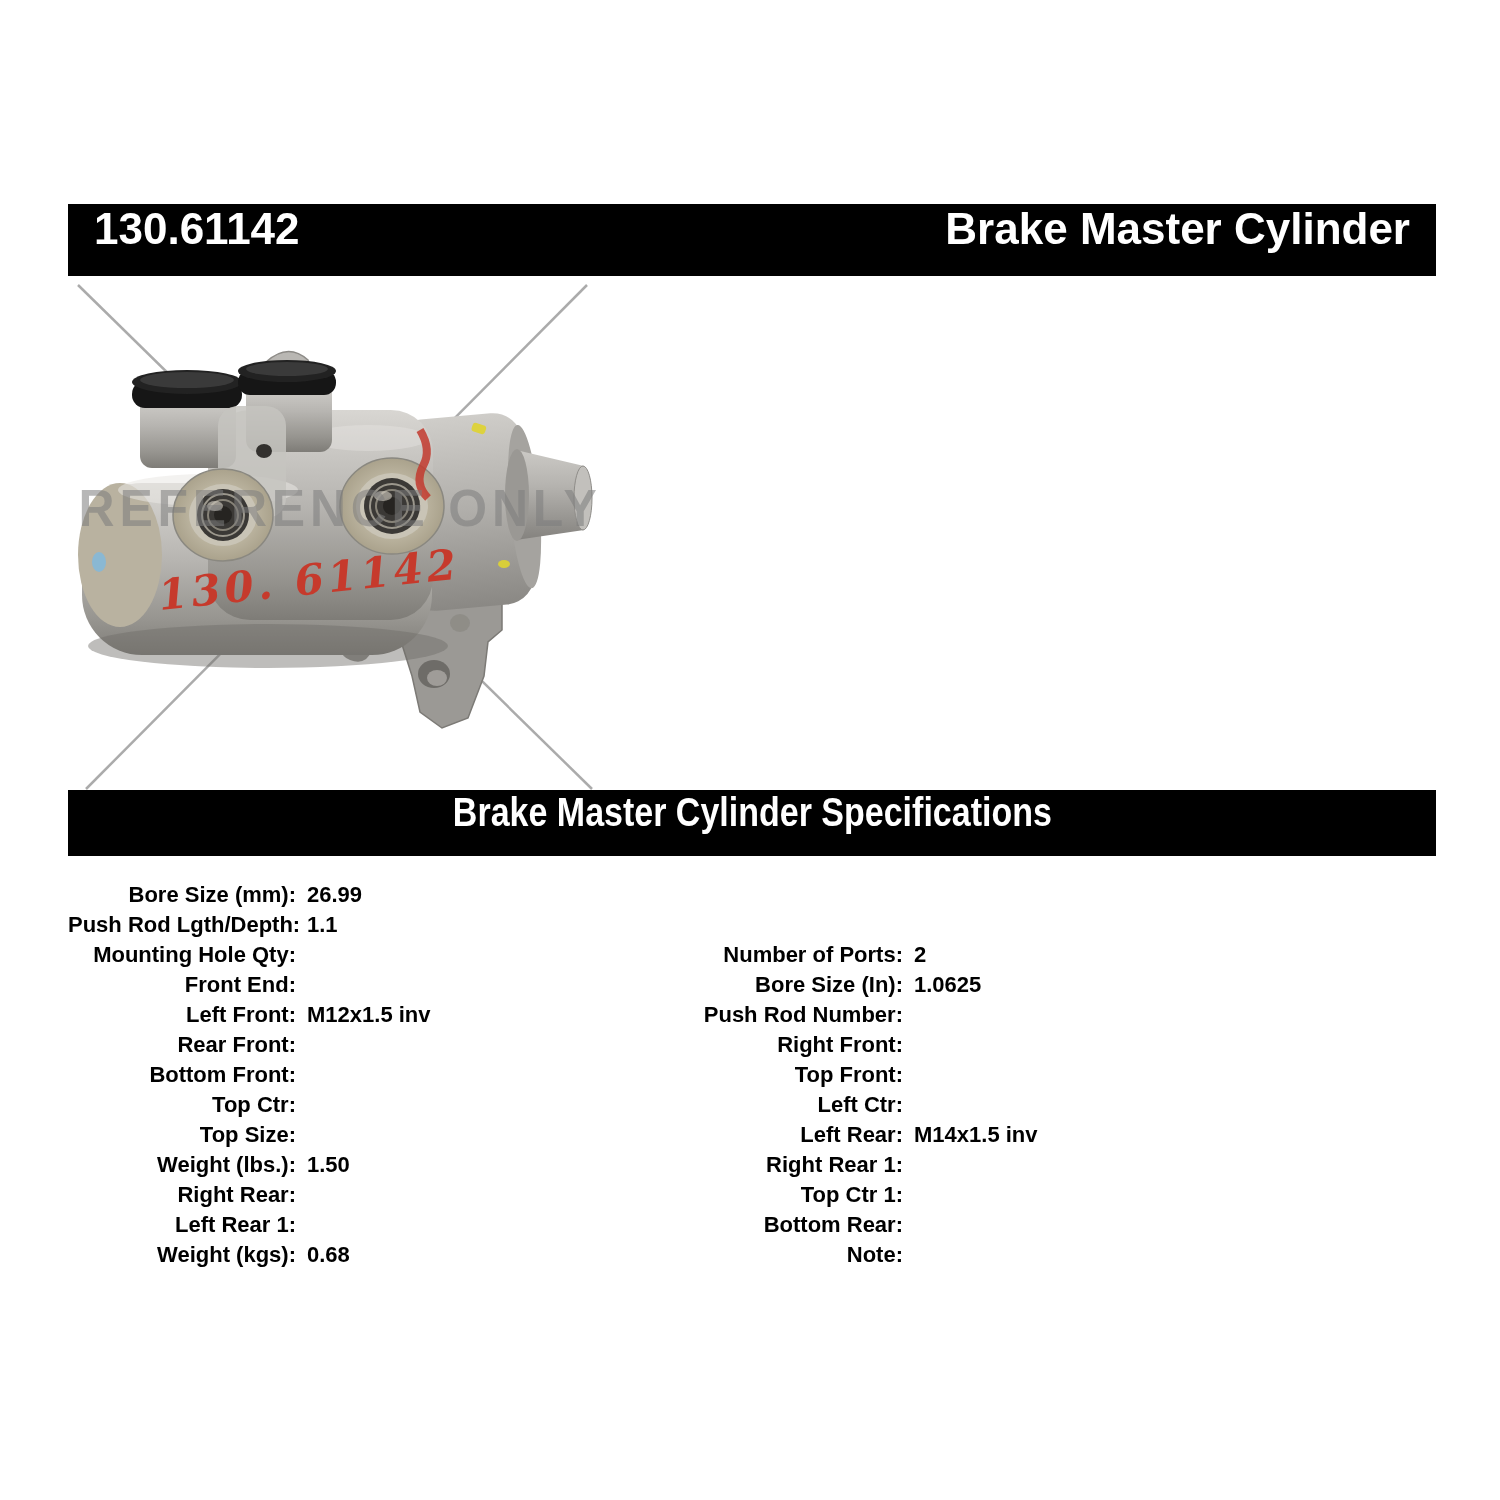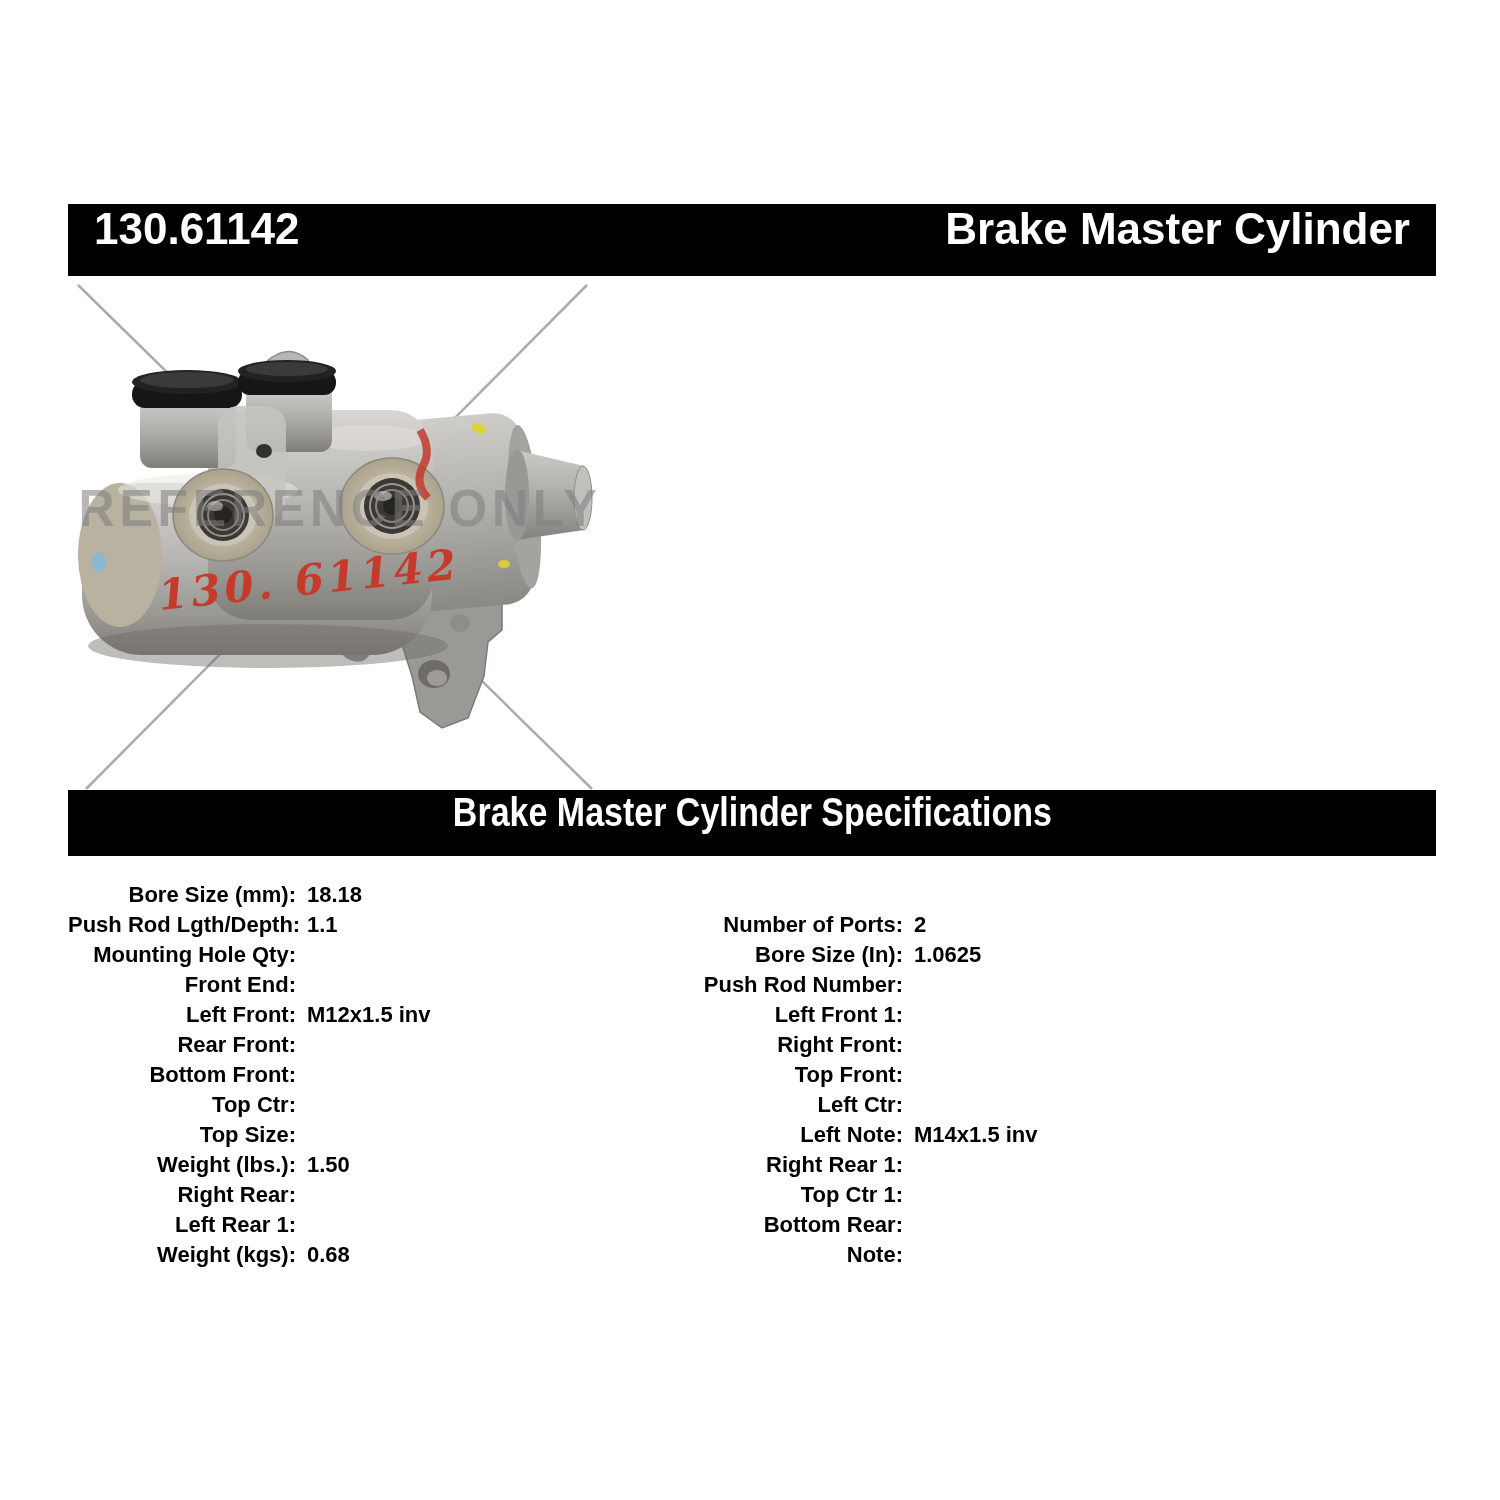--- a/index.html
+++ b/index.html
@@ -198,21 +198,21 @@
   </div>
 
   <div class="bar specs-bar">
     <span class="title">Brake Master Cylinder Specifications</span>
   </div>
 
   <div class="specs-grid">
     <div class="specs-col left" id="specs-left">
         <div class="spec-row">
           <span class="spec-label">Bore Size (mm):</span>
-          <span class="spec-value">18.18</span>
+          <span class="spec-value">26.99</span>
         </div>
         <div class="spec-row">
           <span class="spec-label">Push Rod Lgth/Depth:</span>
           <span class="spec-value">1.1</span>
         </div>
         <div class="spec-row">
           <span class="spec-label">Mounting Hole Qty:</span>
           <span class="spec-value"></span>
         </div>
         <div class="spec-row">
@@ -263,37 +263,33 @@
         </div>
         <div class="spec-row">
           <span class="spec-label">Bore Size (In):</span>
           <span class="spec-value">1.0625</span>
         </div>
         <div class="spec-row">
           <span class="spec-label">Push Rod Number:</span>
           <span class="spec-value"></span>
         </div>
         <div class="spec-row">
-          <span class="spec-label">Left Front 1:</span>
-          <span class="spec-value"></span>
-        </div>
-        <div class="spec-row">
           <span class="spec-label">Right Front:</span>
           <span class="spec-value"></span>
         </div>
         <div class="spec-row">
           <span class="spec-label">Top Front:</span>
           <span class="spec-value"></span>
         </div>
         <div class="spec-row">
           <span class="spec-label">Left Ctr:</span>
           <span class="spec-value"></span>
         </div>
         <div class="spec-row">
-          <span class="spec-label">Left Note:</span>
+          <span class="spec-label">Left Rear:</span>
           <span class="spec-value">M14x1.5 inv</span>
         </div>
         <div class="spec-row">
           <span class="spec-label">Right Rear 1:</span>
           <span class="spec-value"></span>
         </div>
         <div class="spec-row">
           <span class="spec-label">Top Ctr 1:</span>
           <span class="spec-value"></span>
         </div>

